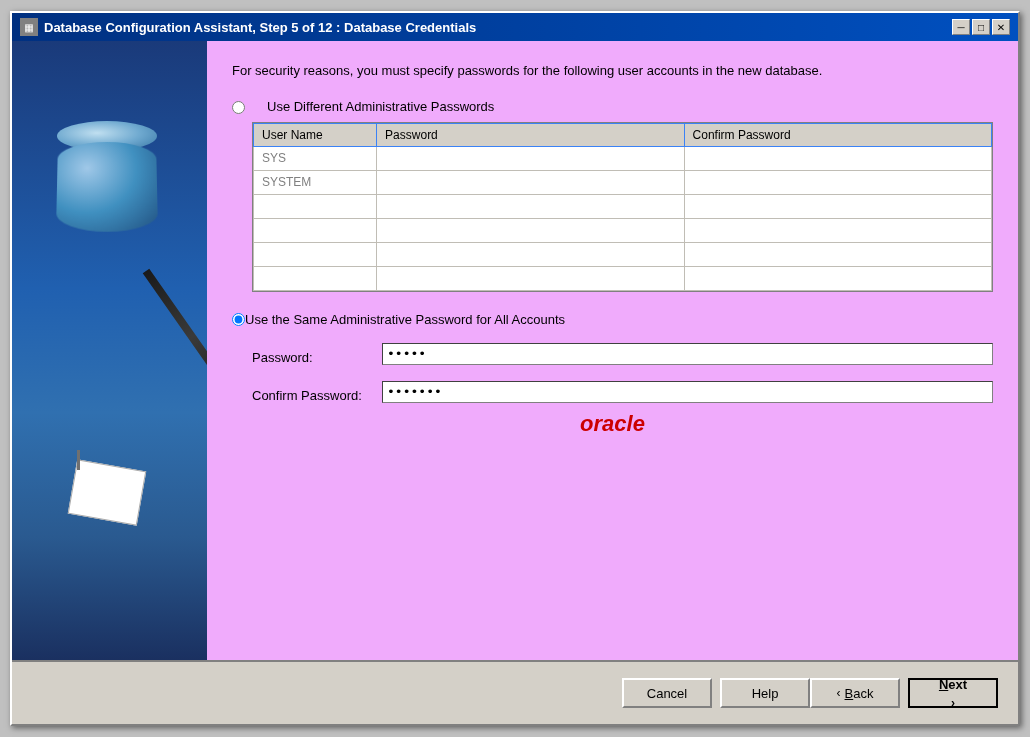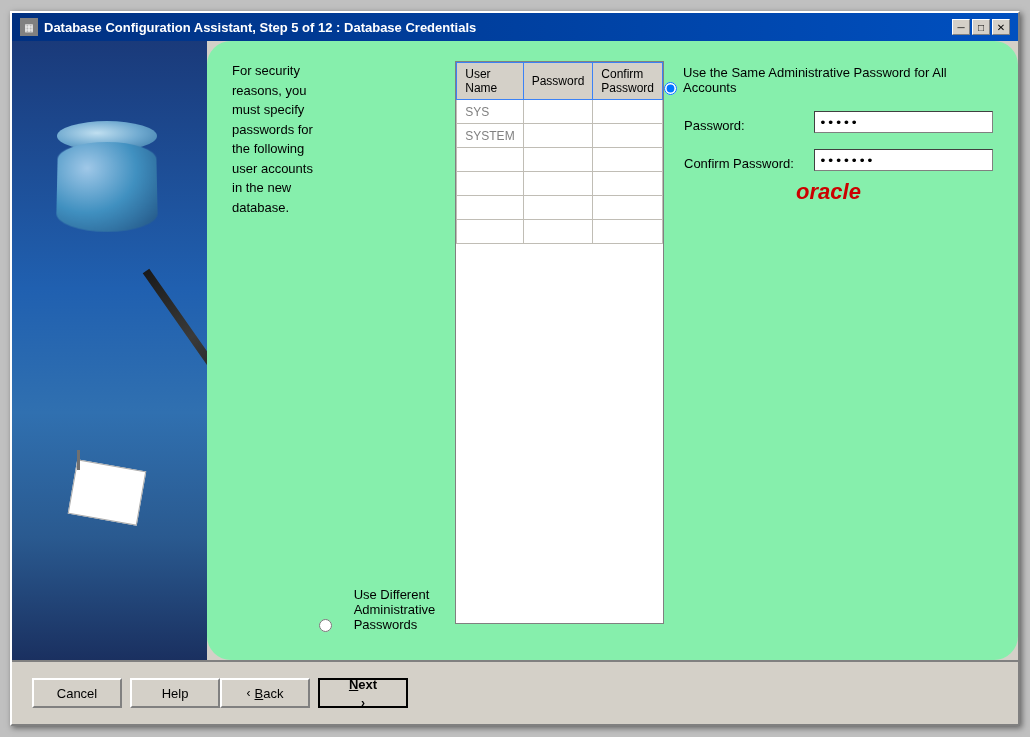--- a/index.html
+++ b/index.html
@@ -142,25 +142,24 @@
     .paper-string {
       width: 3px;
       height: 20px;
       background: #707070;
       position: absolute;
       bottom: 190px;
       left: 65px;
     }
     .content-area {
       flex: 1;
-      background: #86efac;
-      display: flex;
-      flex-direction: row;
+      background: #f0abfc;
+      display: flex;
+      flex-direction: column;
       padding: 20px 25px;
-      border-radius: 24px;
     }
     .description-text {
       font-size: 13px;
       color: #000;
       margin-bottom: 18px;
       line-height: 1.5;
     }
     .radio-option {
       display: flex;
       align-items: flex-end;
@@ -198,22 +197,21 @@
       border: 1px solid #c0bdb5;
       padding: 4px 8px;
       color: #808080;
       height: 24px;
     }
     .same-password-section {
       margin-top: 4px;
     }
     .same-radio-option {
       display: flex;
-      align-items: flex-end;
-      gap: 6px;
+      align-items: center;
       margin-bottom: 13px;
     }
     .field-row {
       display: flex;
       align-items: flex-end;
       margin-bottom: 8px;
       margin-left: 20px;
       margin-top: 16px;
     }
     .field-label {
@@ -240,21 +238,21 @@
       font-weight: bold;
       text-align: center;
       margin-top: 8px;
     }
     .bottom-bar {
       background: #d4d0c8;
       border-top: 2px solid #808080;
       padding: 10px 20px;
       display: flex;
       align-items: center;
-      justify-content: flex-start;
+      justify-content: flex-end;
       flex-shrink: 0;
       height: 64px;
     }
     .bottom-left {
       display: flex;
       gap: 8px;
     }
     .bottom-right {
       display: flex;
       gap: 8px;

